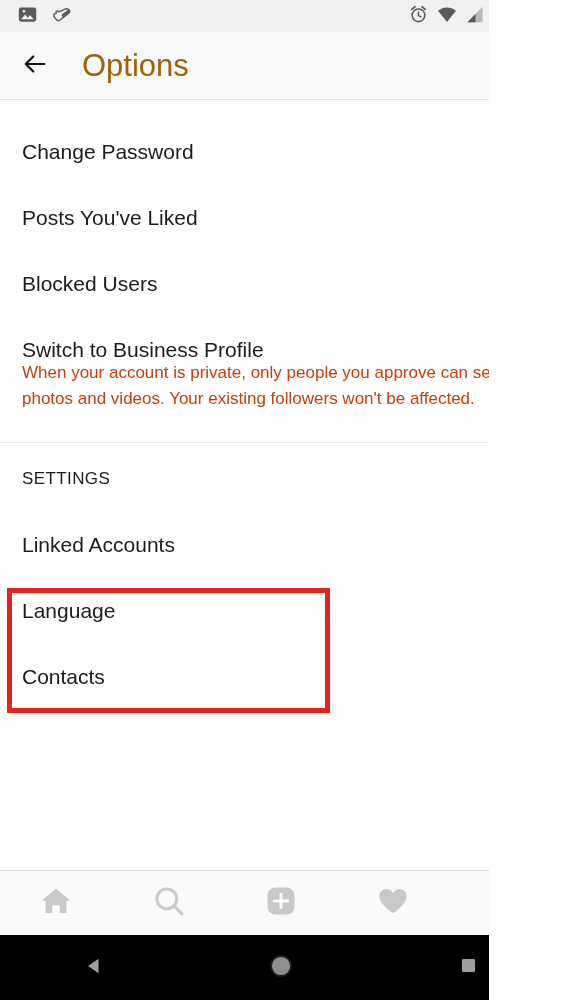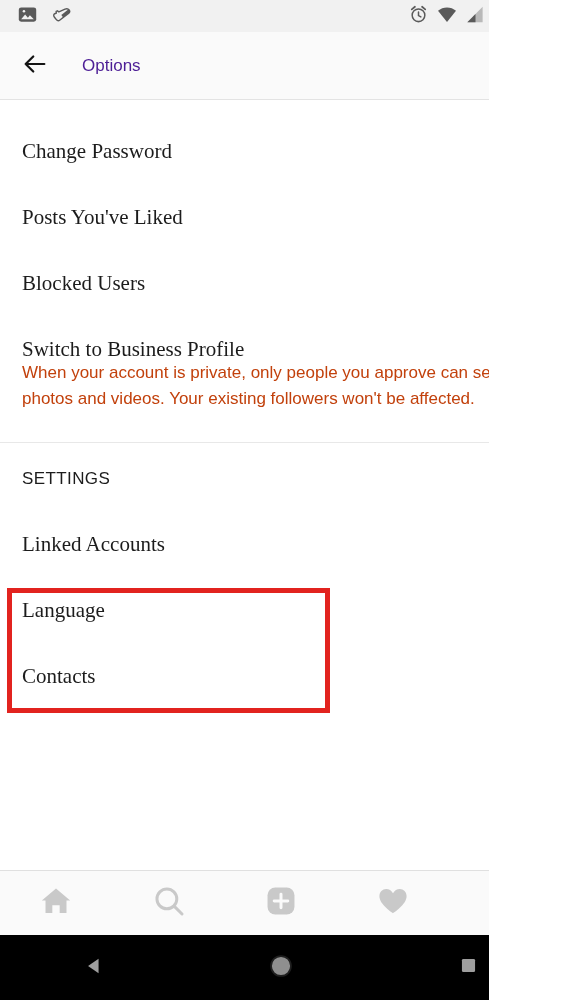--- a/index.html
+++ b/index.html
@@ -69,22 +69,22 @@
   .back-btn {
     width: 54px;
     height: 54px;
     margin-left: 8px;
     display: flex;
     align-items: center;
     justify-content: center;
     cursor: pointer;
   }
   .header-title {
-    font-size: 17px;
-    color: #4c1d95;
+    font-size: 31px;
+    color: #a16207;
     margin-left: 20px;
     font-family: "Liberation Sans", sans-serif;
   }
 
   
   .content {
     position: absolute;
     top: 100px; left: 0;
     width: 562px;
     height: 770px;
@@ -95,21 +95,21 @@
     height: 66px;
     display: flex;
     align-items: center;
     padding: 0 22px;
     box-sizing: border-box;
     cursor: pointer;
   }
   .list-item .label {
     font-size: 21px;
     color: #1c1c1c;
-    font-family: Liberation Serif, serif;
+    font-family: Liberation Sans, sans-serif;
     line-height: 1;
     margin-top: 36px;
   }
   .list-item.toggle-row {
     justify-content: space-between;
     height: 66px;
   }
 
   
   .toggle {

